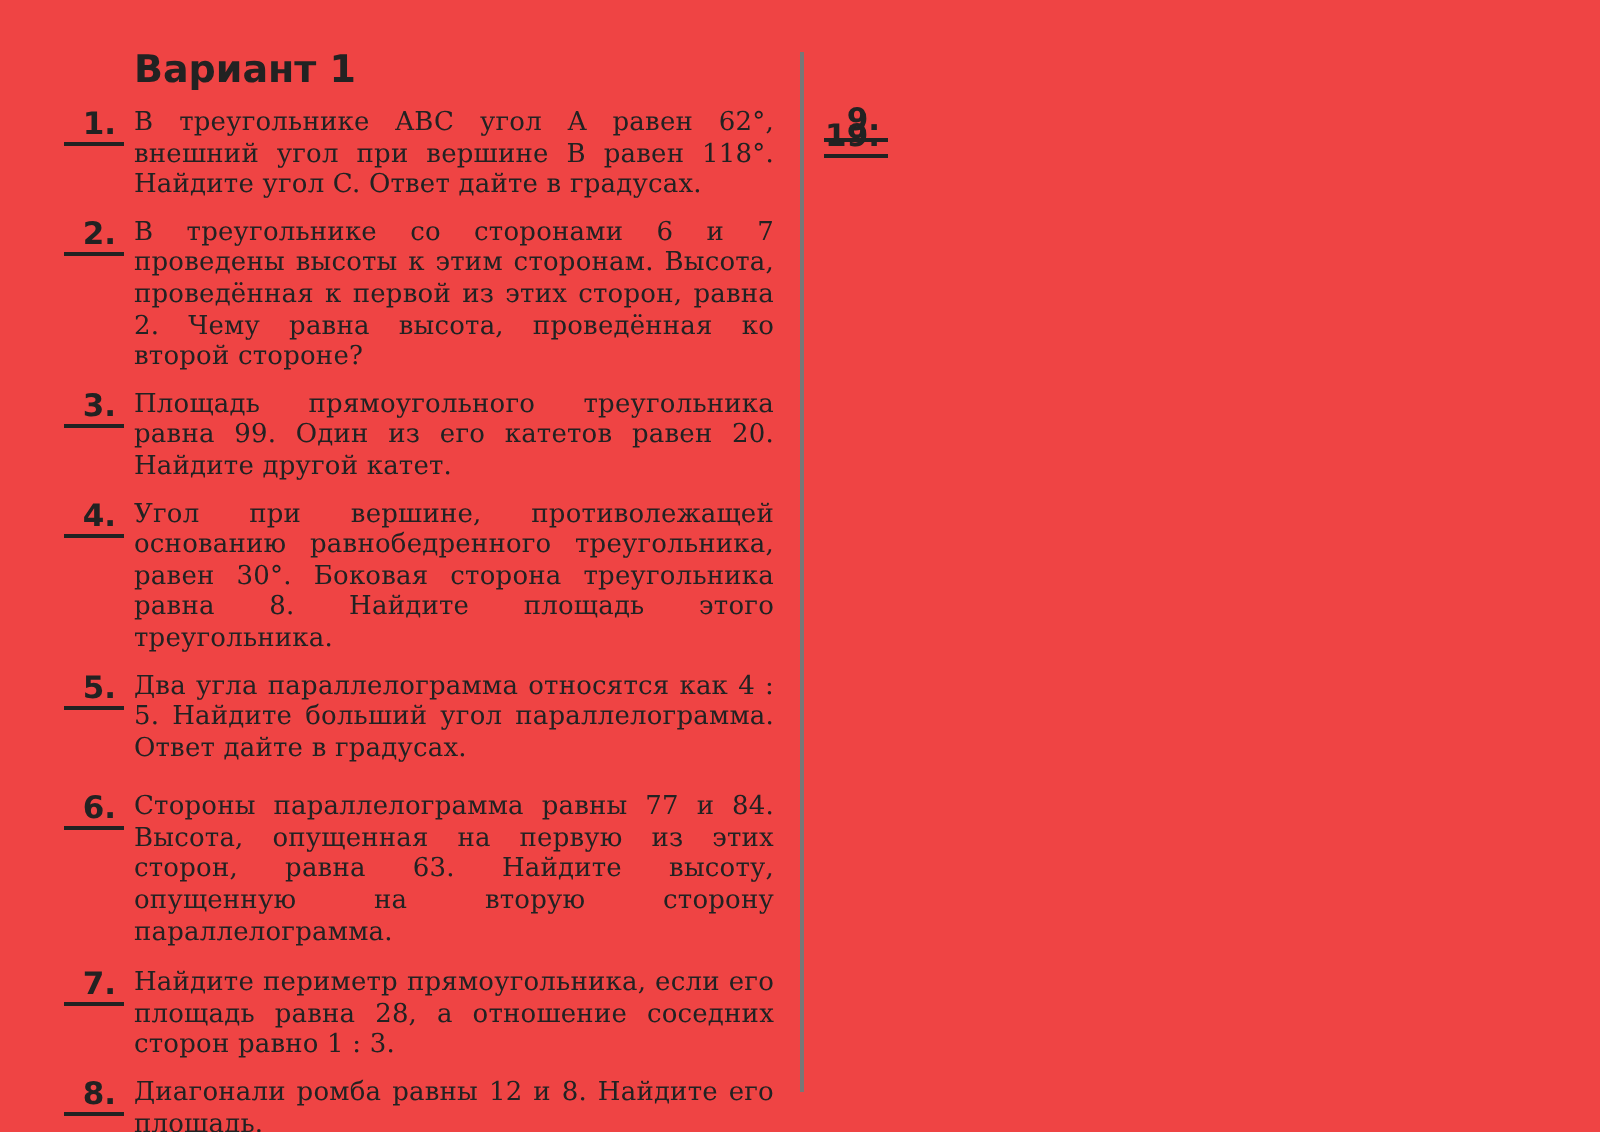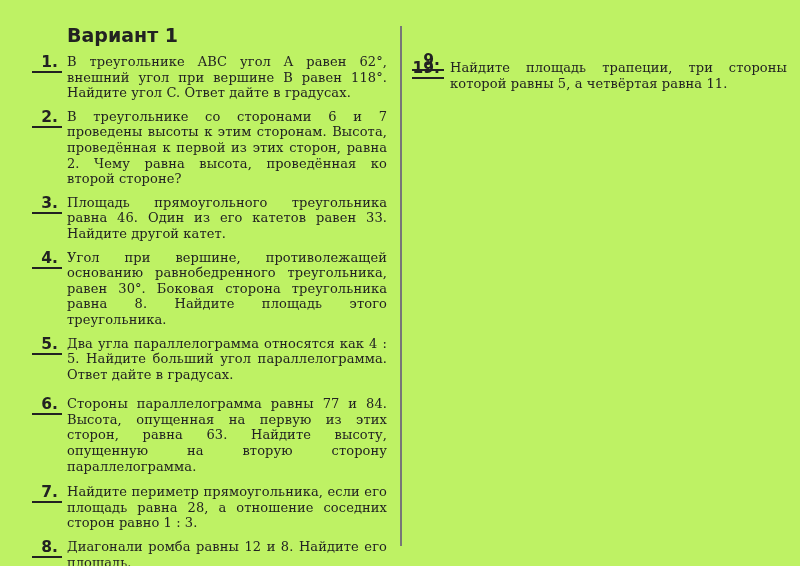--- a/index.html
+++ b/index.html
@@ -1,20 +1,20 @@
 <!DOCTYPE html>
 <html><head>
 <meta charset="utf-8">
 <style>
   html, body { margin: 0; padding: 0; }
   body {
     width: 800px; height: 566px; background: #ffffff; position: relative; overflow: hidden;
     font-family: "DejaVu Serif", "Liberation Serif", serif; color: #1a1a1a;
   }
-  .page { position: absolute; left: 0; top: 0; width: 800px; height: 566px; background: #bef264; }
+  .page { position: absolute; left: 0; top: 0; width: 800px; height: 566px; background: #ef4444; }
   .divider { position: absolute; left: 400px; top: 26px; width: 2px; height: 520px; background: #777; }
   .title {
     position: absolute; left: 67px; top: 24px;
     font-family: "DejaVu Sans", "Liberation Sans", sans-serif; font-weight: bold; font-size: 19px; color: #222;
   }
   .col { position: absolute; }
   .col-left { left: 32px; top: 54px; width: 355px; }
   .col-right { left: 412px; top: 52px; width: 375px; }
   .task { position: relative; padding-left: 35px; margin-bottom: 9px; }
   .task .num {
@@ -40,21 +40,21 @@
     <div class="task" style="margin-bottom:8px">
       <div class="num">1.</div>
       <div class="txt">В треугольнике ABC угол A равен 62°, внешний угол при вершине B равен 118°. Найдите угол C. Ответ дайте в градусах.</div>
     </div>
     <div class="task" style="margin-bottom:8px">
       <div class="num">2.</div>
       <div class="txt">В треугольнике со сторонами 6 и 7 проведены высоты к этим сторонам. Высота, проведённая к первой из этих сторон, равна 2. Чему равна высота, проведённая ко второй стороне?</div>
     </div>
     <div class="task" style="margin-bottom:8px">
       <div class="num">3.</div>
-      <div class="txt">Площадь прямоугольного треугольника равна 46. Один из его катетов равен 33. Найдите другой катет.</div>
+      <div class="txt">Площадь прямоугольного треугольника равна 99. Один из его катетов равен 20. Найдите другой катет.</div>
     </div>
     <div class="task" style="margin-bottom:8px">
       <div class="num">4.</div>
       <div class="txt">Угол при вершине, противолежащей основанию равнобедренного треугольника, равен 30°. Боковая сторона треугольника равна 8. Найдите площадь этого треугольника.</div>
     </div>
     <div class="task" style="margin-bottom:14px">
       <div class="num">5.</div>
       <div class="txt">Два угла параллелограмма относятся как 4 : 5. Найдите больший угол параллелограмма. Ответ дайте в градусах.</div>
     </div>
     <div class="task" style="margin-bottom:10px">
@@ -70,16 +70,15 @@
       <div class="txt">Диагонали ромба равны 12 и 8. Найдите его площадь.</div>
     </div>
   </div>
 
   <div class="col col-right">
     <div class="task" style="margin-bottom:8px">
       <div class="num">9.</div>
     </div>
     <div class="task">
       <div class="num">19.</div>
-      <div class="txt">Найдите площадь трапеции, три стороны которой равны 5, а четвёртая равна 11.</div>
     </div>
   </div>
 </div>
 
 </body></html>

